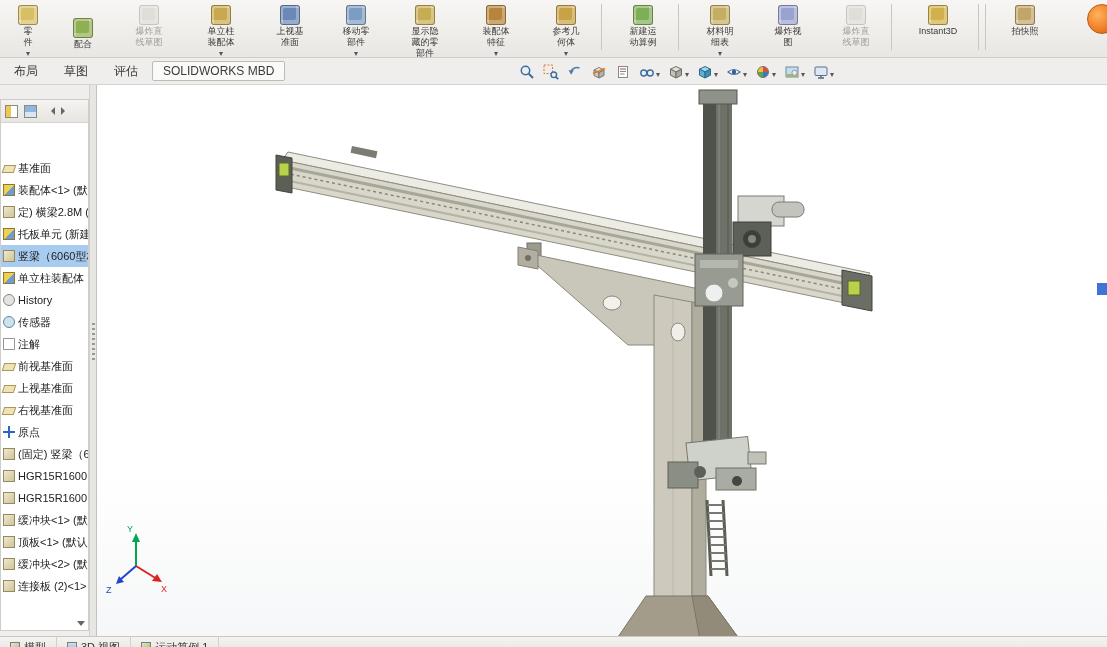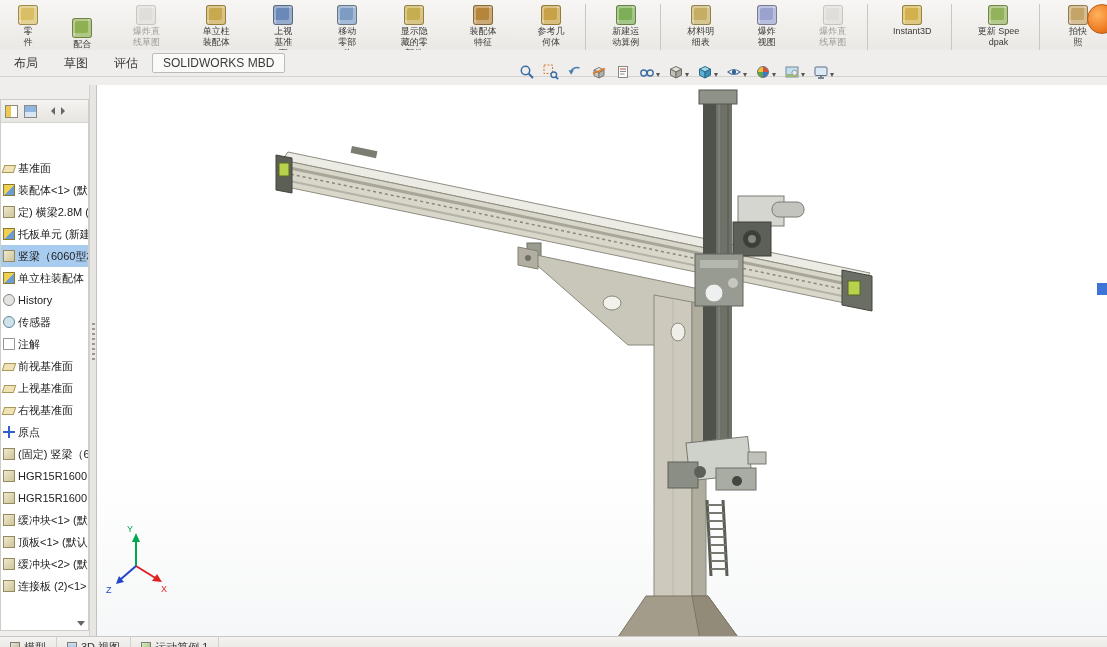--- a/index.html
+++ b/index.html
@@ -34,21 +34,21 @@
   .tb-sep{width:1px;height:46px;background:#c9c7c1;margin:3px 3px 0 3px;flex:none;}
   
   .resources-ball{
     position:absolute;top:4px;right:-10px;width:28px;height:28px;border-radius:50%;
     background:radial-gradient(circle at 35% 35%, #ffb25e, #ee7b23 60%, #c85d10);
     border:1px solid #b85a12;
   }
   .title-stripe{position:absolute;left:958px;top:60px;width:149px;height:6px;background:#2a4d9b;}
   
   .band{
-    position:absolute;left:0;top:50px;width:1107px;height:27px;
+    position:absolute;left:0;top:58px;width:1107px;height:27px;
     background:#efeeec;border-bottom:1px solid #d6d4cf;box-sizing:border-box;
     display:flex;align-items:center;
   }
   .ribbon-tab{font-size:12px;color:#3a3a38;padding:3px 12px;margin-left:2px;cursor:default;}
   .ribbon-tab.mbd{
     background:#fafaf8;border:1px solid #bdbbb5;border-radius:2px;padding:2px 10px;
   }
   
   .headsup{
     position:absolute;left:516px;top:61px;height:22px;display:flex;align-items:center;gap:2px;
@@ -178,24 +178,20 @@
     <div class="tb-item disabled" style="width: 44px;">
     <span class="tb-icon" style="background: rgb(201, 198, 191);"></span>
     <span class="tb-label">爆炸直线草图</span>
   </div>
     <div class="tb-sep"></div>
     <div class="tb-item" style="width: 54px;">
     <span class="tb-icon" style="background: rgb(210, 177, 76);"></span>
     <span class="tb-label">Instant3D</span>
   </div>
     <div class="tb-sep"></div>
-    <div class="tb-item" style="width: 58px;">
-    <span class="tb-icon" style="background: rgb(147, 178, 92);"></span>
-    <span class="tb-label">更新 Speedpak</span>
-  </div>
     <div class="tb-sep"></div>
     <div class="tb-item" style="width: 40px;">
     <span class="tb-icon" style="background: rgb(195, 164, 105);"></span>
     <span class="tb-label">拍快照</span>
   </div>
   </div>
 
 <div class="resources-ball"></div>
 <div class="title-stripe"></div>
 

